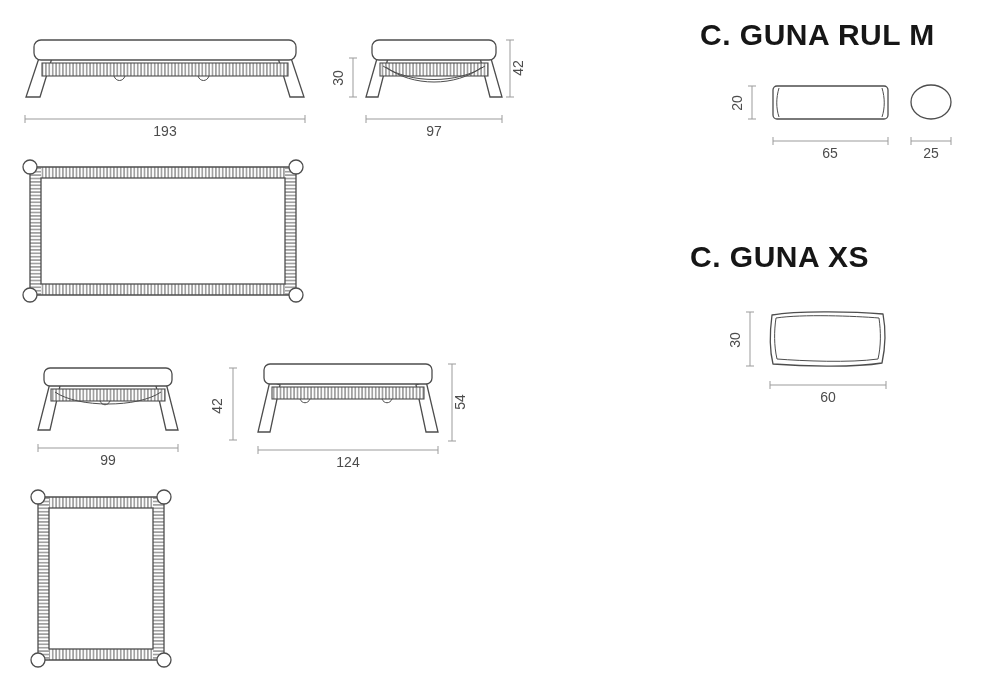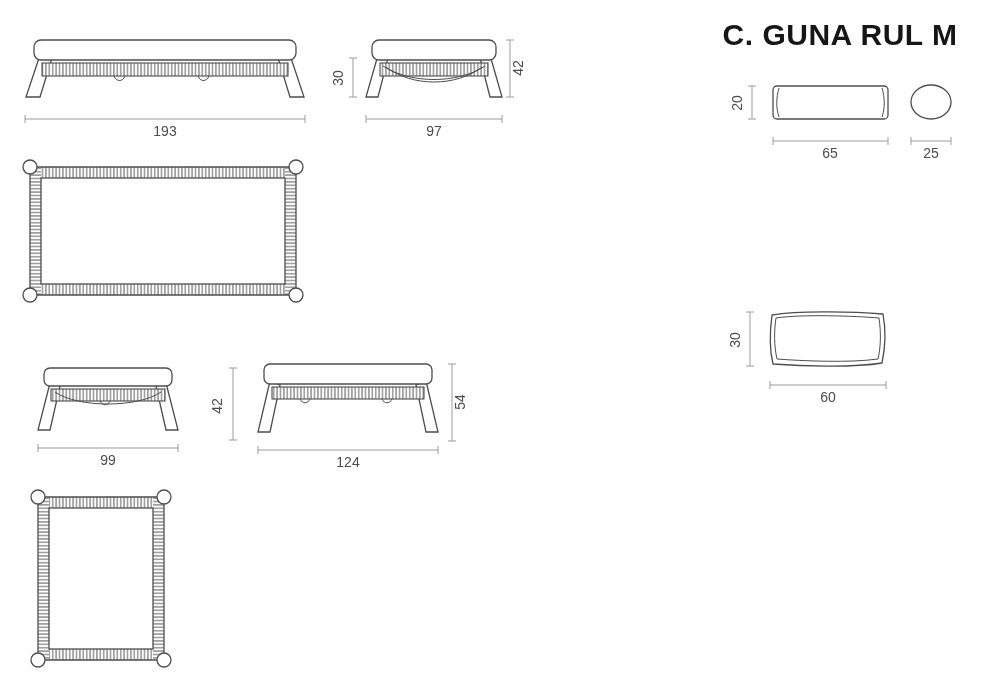--- a/index.html
+++ b/index.html
@@ -1,33 +1,34 @@
 <!DOCTYPE html>
 <html><head>
 <meta charset="utf-8">
 <style>
   html,body{margin:0;padding:0;background:#ffffff;}
   #canvas{position:relative;width:1000px;height:700px;background:#fff;overflow:hidden;
           font-family:"Liberation Sans",sans-serif;}
   .heading{position:absolute;font-weight:700;color:#161616;font-size:30px;
-           letter-spacing:0.5px;white-space:nowrap;text-align:center;}
+           letter-spacing:0.5px;white-space:nowrap;text-align:left;}
   svg{position:absolute;left:0;top:0;}
   .stroke{fill:none;stroke:#4d4d4d;stroke-width:1.3;stroke-linejoin:round;stroke-linecap:round;}
   .strokethin{fill:none;stroke:#4d4d4d;stroke-width:1;stroke-linejoin:round;}
   .fillw{fill:#ffffff;stroke:#4d4d4d;stroke-width:1.3;}
   .dimline{stroke:#9b9b9b;stroke-width:1;fill:none;}
   .dimtext{font:14px "Liberation Sans",sans-serif;fill:#4c4c4c;text-anchor:middle;}
 </style>
 </head>
 <body>
 
 <div id="canvas">
 
   <div class="heading" style="left:700px;top:18px;width:280px;">C. GUNA RUL M</div>
 
+  <div class="heading" style="left:690px;top:240px;width:260px;">C. GUNA XS</div>
 
   <svg width="1000" height="700" viewBox="0 0 1000 700">
     <defs>
       <pattern id="hatchV" width="3.4" height="14" patternUnits="userSpaceOnUse">
         <rect width="3.4" height="14" fill="#ffffff"></rect>
         <line x1="1.7" y1="0" x2="1.7" y2="14" stroke="#4d4d4d" stroke-width="0.9"></line>
       </pattern>
       <pattern id="hatchH" width="14" height="3.4" patternUnits="userSpaceOnUse">
         <rect width="14" height="3.4" fill="#ffffff"></rect>
         <line x1="0" y1="1.7" x2="14" y2="1.7" stroke="#4d4d4d" stroke-width="0.9"></line>

